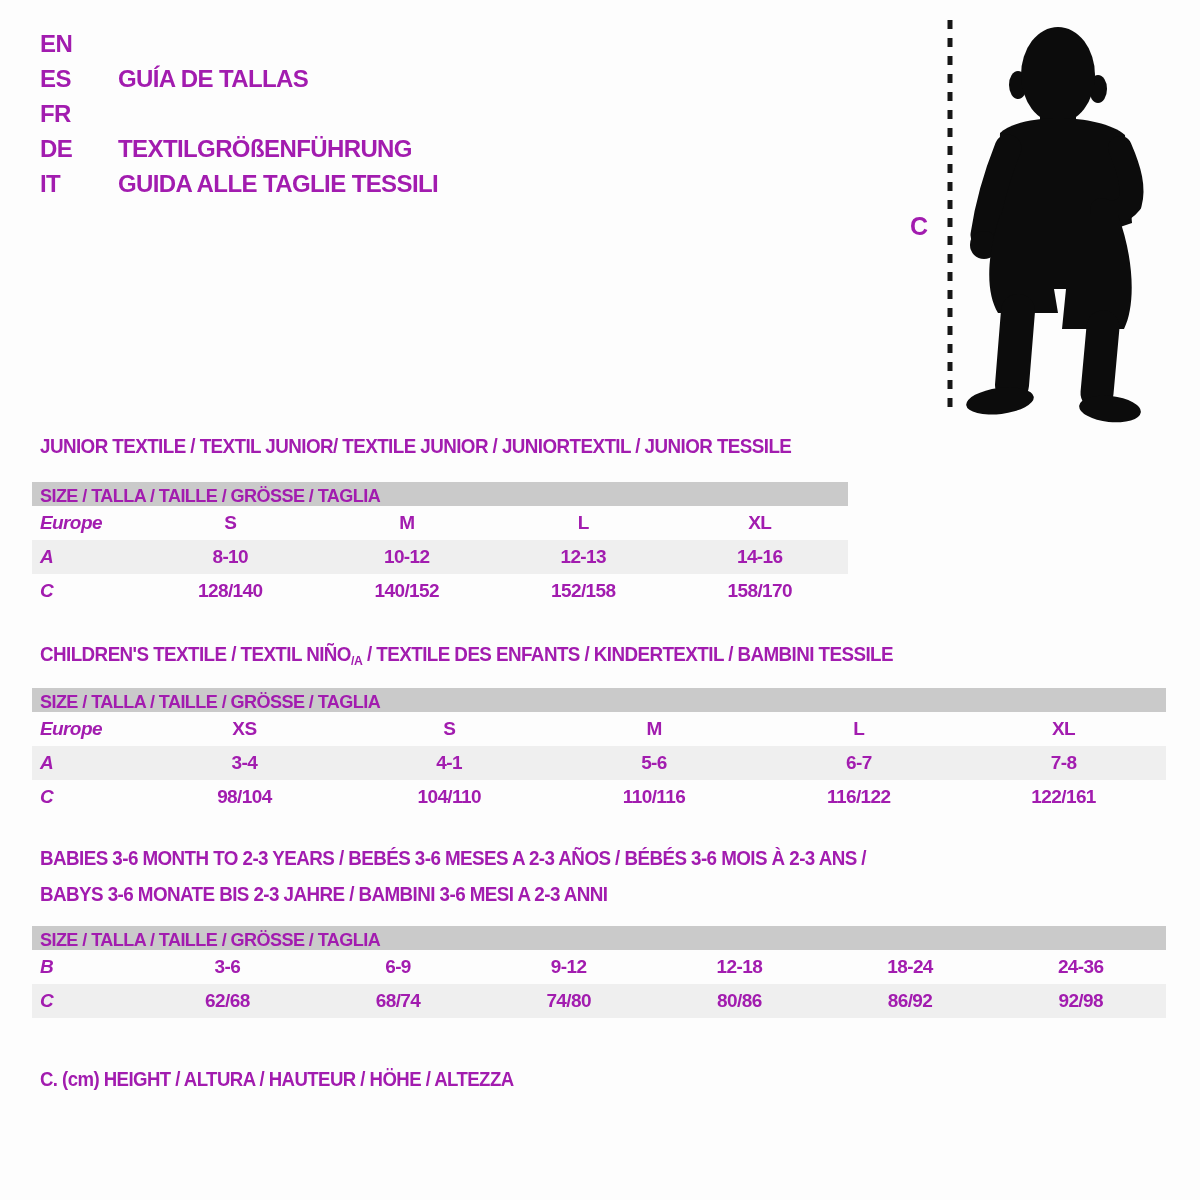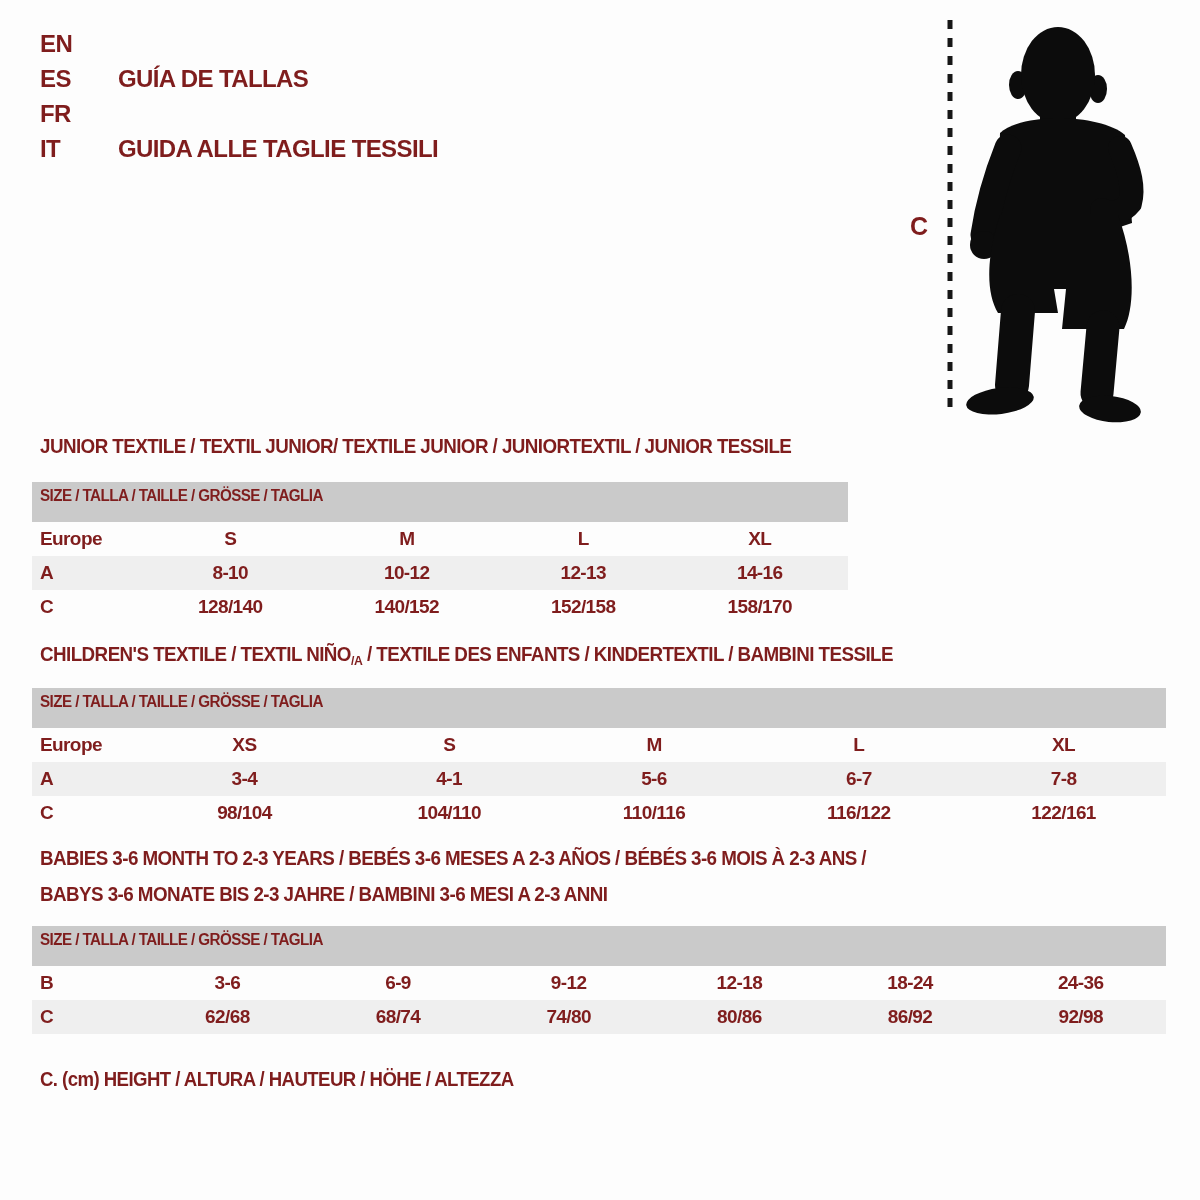--- a/index.html
+++ b/index.html
@@ -3,21 +3,21 @@
 <meta charset="utf-8">
 <style>
   * { margin:0; padding:0; box-sizing:border-box; }
   html,body { background:#ffffff; }
   #canvas {
     position:relative;
     width:1200px; height:1200px;
     background:#fdfdfd;
     font-family:"Liberation Sans", sans-serif;
     font-weight:bold;
-    color:#7f1d1d;
+    color:#a21caf;
     overflow:hidden;
     letter-spacing:-0.6px;
   }
 
   
   .lang-block { position:absolute; left:40px; top:26px; }
   .lang-row  { display:flex; height:35px; align-items:center; font-size:24px; }
   .lang-code { width:78px; flex:0 0 78px; }
 
   
@@ -37,28 +37,28 @@
   #babies-title-2 { top:882px; }
   .title-sub { font-size:13px; vertical-align:-4px; letter-spacing:-0.4px; }
 
   
   .size-table { position:absolute; left:32px; }
   #junior-table   { top:482px; width:816px;  }
   #children-table { top:688px; width:1134px; }
   #babies-table   { top:926px; width:1134px; }
 
   .band {
-    height:40px; background:#cacaca;
-    font-size:16px; line-height:28px;
+    height:24px; background:#cacaca;
+    font-size:19px; line-height:28px;
     padding-left:8px; white-space:nowrap;
   }
   .band span { display:inline-block; transform:scaleX(0.95); transform-origin:left center; }
 
   .trow { display:flex; height:34px; align-items:center; font-size:19px; }
-  .trow .rlabel { flex:0 0 110px; width:110px; padding-left:8px; }
+  .trow .rlabel { flex:0 0 110px; width:110px; padding-left:8px;font-style:italic; }
   .trow .cell   { flex:1; text-align:center; }
   .row-gray  { background:#efefef; }
   .row-white { background:transparent; }
 
   
   .legend { position:absolute; left:40px; top:1062px; }
   .legend-line {
     height:34px; display:flex; align-items:center;
     font-size:20px; white-space:nowrap;
   }
@@ -72,20 +72,24 @@
   <div class="lang-block">
     <div class="lang-row">
       <span class="lang-code">EN</span>
     </div>
     <div class="lang-row">
       <span class="lang-code">ES</span>
       <span class="lang-title">GUÍA DE TALLAS</span>
     </div>
     <div class="lang-row">
       <span class="lang-code">FR</span>
+    </div>
+    <div class="lang-row">
+      <span class="lang-code">DE</span>
+      <span class="lang-title">TEXTILGRÖßENFÜHRUNG</span>
     </div>
     <div class="lang-row">
       <span class="lang-code">IT</span>
       <span class="lang-title">GUIDA ALLE TAGLIE TESSILI</span>
     </div>
   </div>
 
   <svg class="figure-svg" viewBox="0 0 290 415">
     <line x1="55" y1="12" x2="55" y2="408" stroke="#161616" stroke-width="5" stroke-dasharray="9 9"></line>
     <g fill="#0c0c0c" transform="translate(65,5)">

